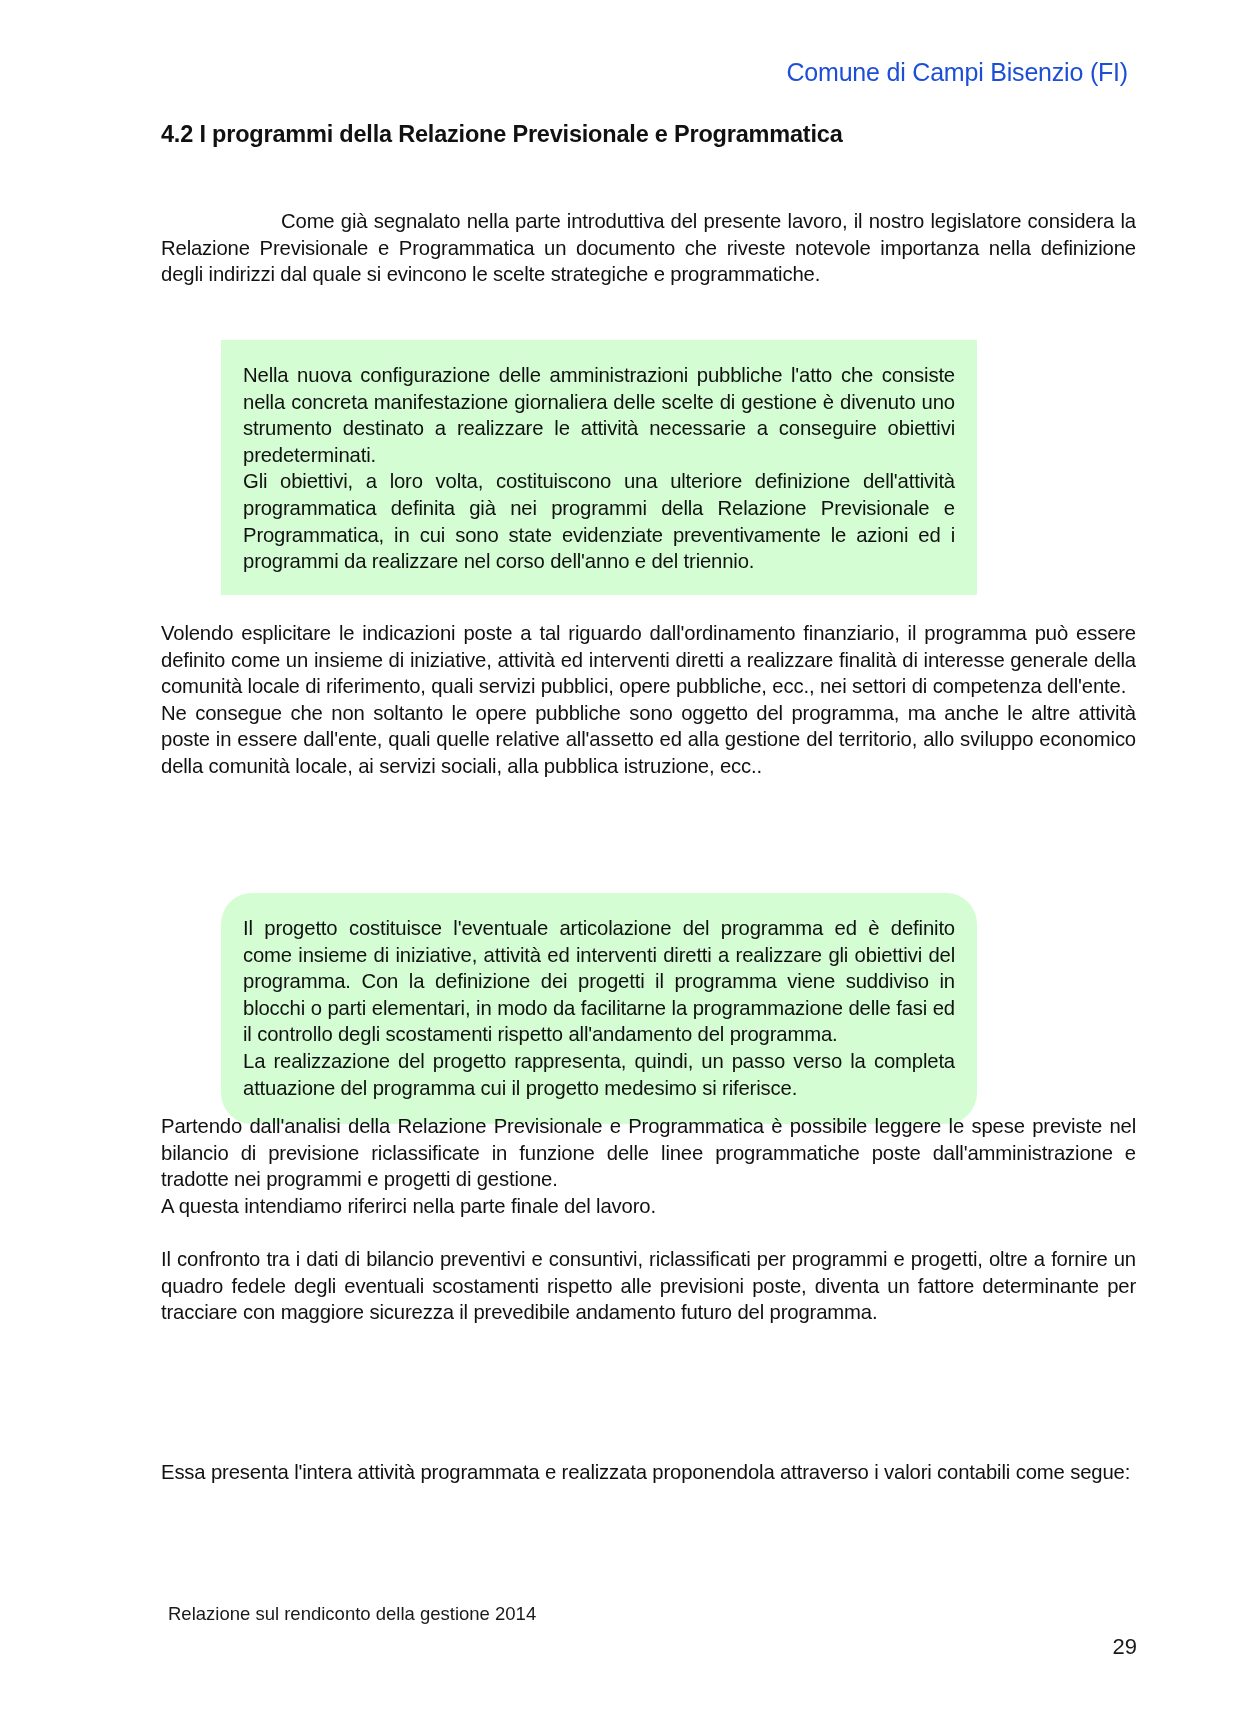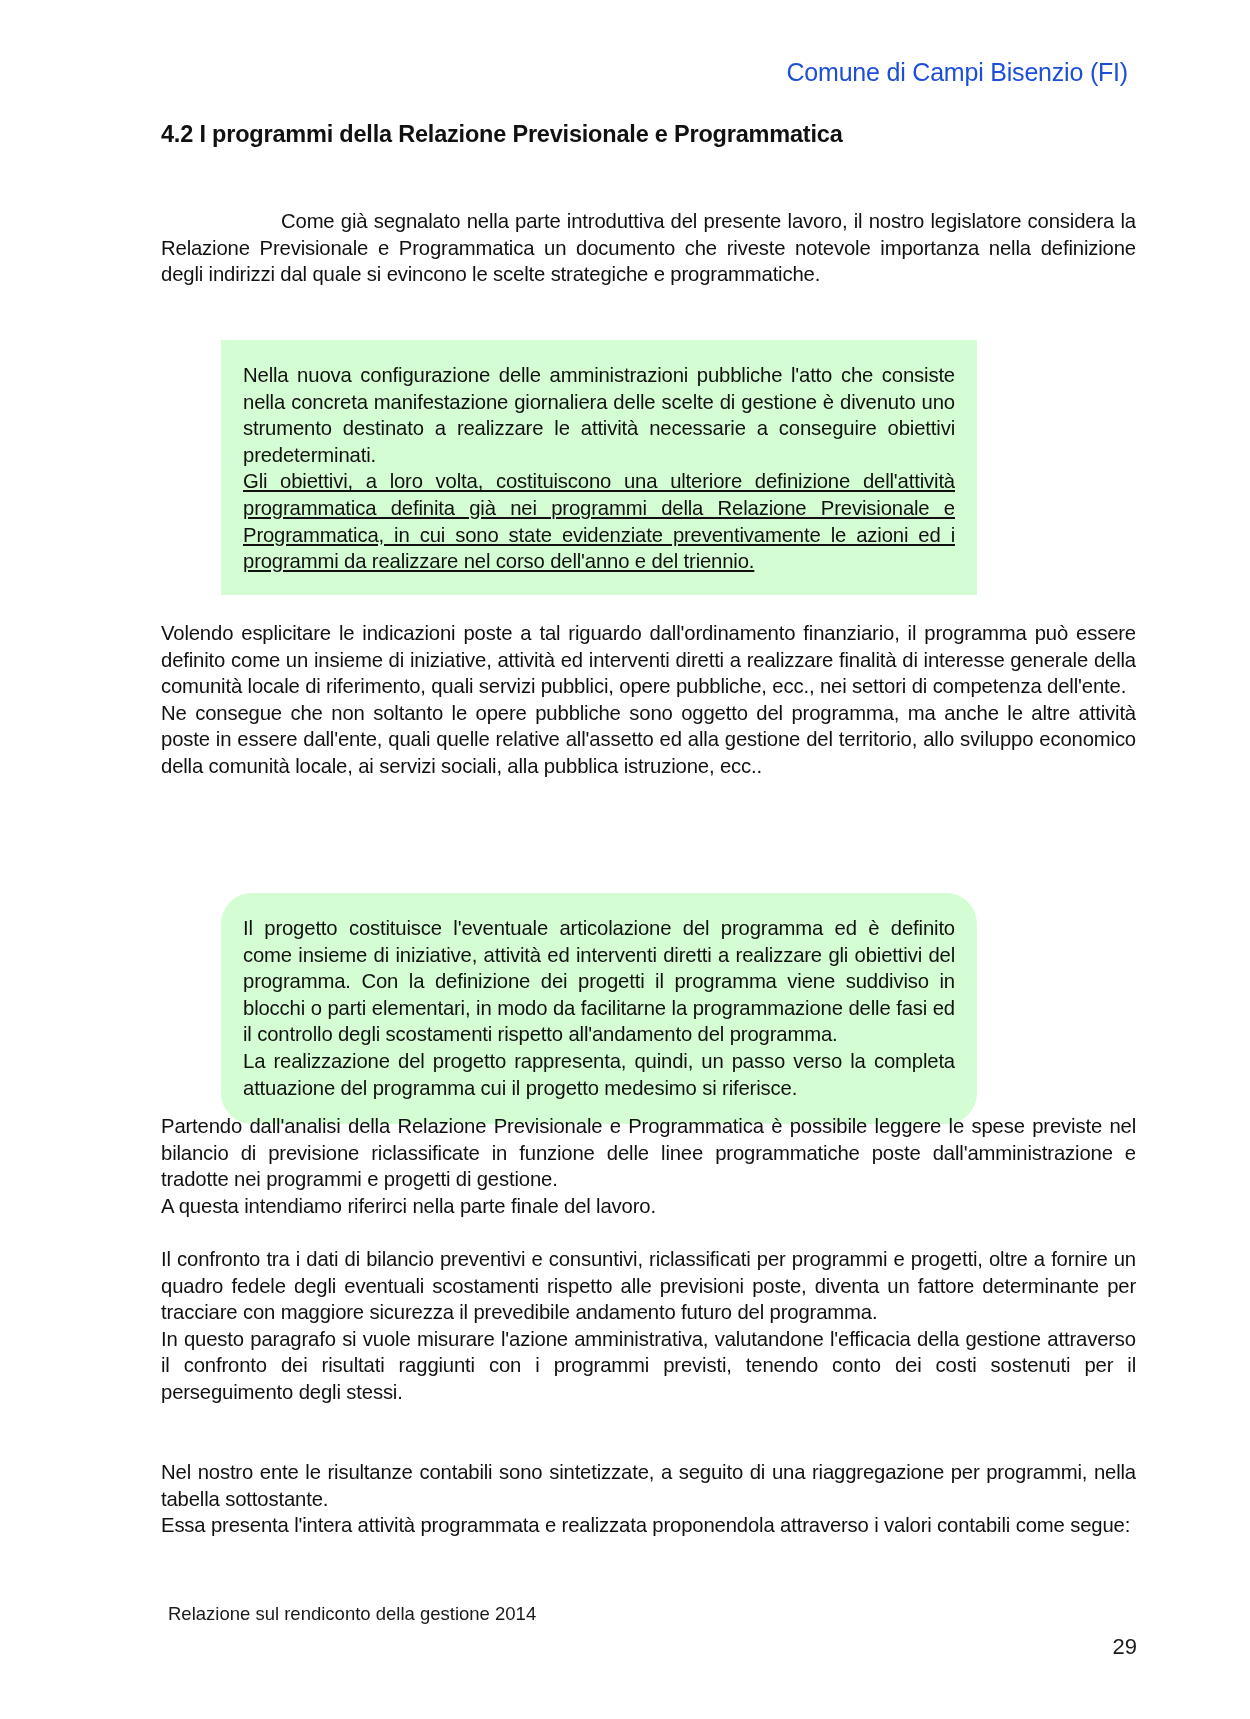--- a/index.html
+++ b/index.html
@@ -28,21 +28,21 @@
 
   <div class="title">4.2 I programmi della Relazione Previsionale e Programmatica</div>
 
   <div class="para" style="top:208px;">
     <p class="indent last">Come già segnalato nella parte introduttiva del presente lavoro, il nostro legislatore considera la Relazione Previsionale e Programmatica un documento che riveste notevole importanza nella definizione degli indirizzi dal quale si evincono le scelte strategiche e programmatiche.</p>
   </div>
 
   <div class="box" style="top:340px; height:255px;">
     <div class="inner">
       <p style="text-align-last:left;">Nella nuova configurazione delle amministrazioni pubbliche l'atto che consiste nella concreta manifestazione giornaliera delle scelte di gestione è divenuto uno strumento destinato a realizzare le attività necessarie a conseguire obiettivi predeterminati.</p>
-      <p style="text-align-last:left;text-decoration:underline;">Gli obiettivi, a loro volta, costituiscono una ulteriore definizione dell'attività programmatica definita già nei programmi della Relazione Previsionale e Programmatica, in cui sono state evidenziate preventivamente le azioni ed i programmi da realizzare nel corso dell'anno e del triennio.</p>
+      <p style="text-align-last:left;">Gli obiettivi, a loro volta, costituiscono una ulteriore definizione dell'attività programmatica definita già nei programmi della Relazione Previsionale e Programmatica, in cui sono state evidenziate preventivamente le azioni ed i programmi da realizzare nel corso dell'anno e del triennio.</p>
     </div>
   </div>
 
   <div class="para" style="top:620px;">
     <p class="last">Volendo esplicitare le indicazioni poste a tal riguardo dall'ordinamento finanziario, il programma può essere definito come un insieme di iniziative, attività ed interventi diretti a realizzare finalità di interesse generale della comunità locale di riferimento, quali servizi pubblici, opere pubbliche, ecc., nei settori di competenza dell'ente.</p>
     <p class="last">Ne consegue che non soltanto le opere pubbliche sono oggetto del programma, ma anche le altre attività poste in essere dall'ente, quali quelle relative all'assetto ed alla gestione del territorio, allo sviluppo economico della comunità locale, ai servizi sociali, alla pubblica istruzione, ecc..</p>
   </div>
 
   <div class="box" style="top:893px; height:231px;border-radius:31px;">
     <div class="inner">
@@ -51,24 +51,22 @@
     </div>
   </div>
 
   <div class="para" style="top:1113px;">
     <p class="last">Partendo dall'analisi della Relazione Previsionale e Programmatica è possibile leggere le spese previste nel bilancio di previsione riclassificate in funzione delle linee programmatiche poste dall'amministrazione e tradotte nei programmi e progetti di gestione.</p>
     <p class="last">A questa intendiamo riferirci nella parte finale del lavoro.</p>
   </div>
 
   <div class="para" style="top:1246px;">
     <p class="last">Il confronto tra i dati di bilancio preventivi e consuntivi, riclassificati per programmi e progetti, oltre a fornire un quadro fedele degli eventuali scostamenti rispetto alle previsioni poste, diventa un fattore determinante per tracciare con maggiore sicurezza il prevedibile andamento futuro del programma.</p>
-    <p class="last">In questo paragrafo si vuole misurare l'azione amministrativa, valutandone l'efficacia della gestione attraverso il confronto dei risultati raggiunti con i programmi previsti, tenendo conto dei costi sostenuti per il perseguimento degli stessi.</p>
   </div>
 
   <div class="para" style="top:1459px;">
-    <p class="last">Nel nostro ente le risultanze contabili sono sintetizzate, a seguito di una riaggregazione per programmi, nella tabella sottostante.</p>
     <p class="last">Essa presenta l'intera attività programmata e realizzata proponendola attraverso i valori contabili come segue:</p>
   </div>
 
   <div class="footer-note">Relazione sul rendiconto della gestione 2014</div>
   <div class="page-num">29</div>
 
 </div>
 
 </body></html>

